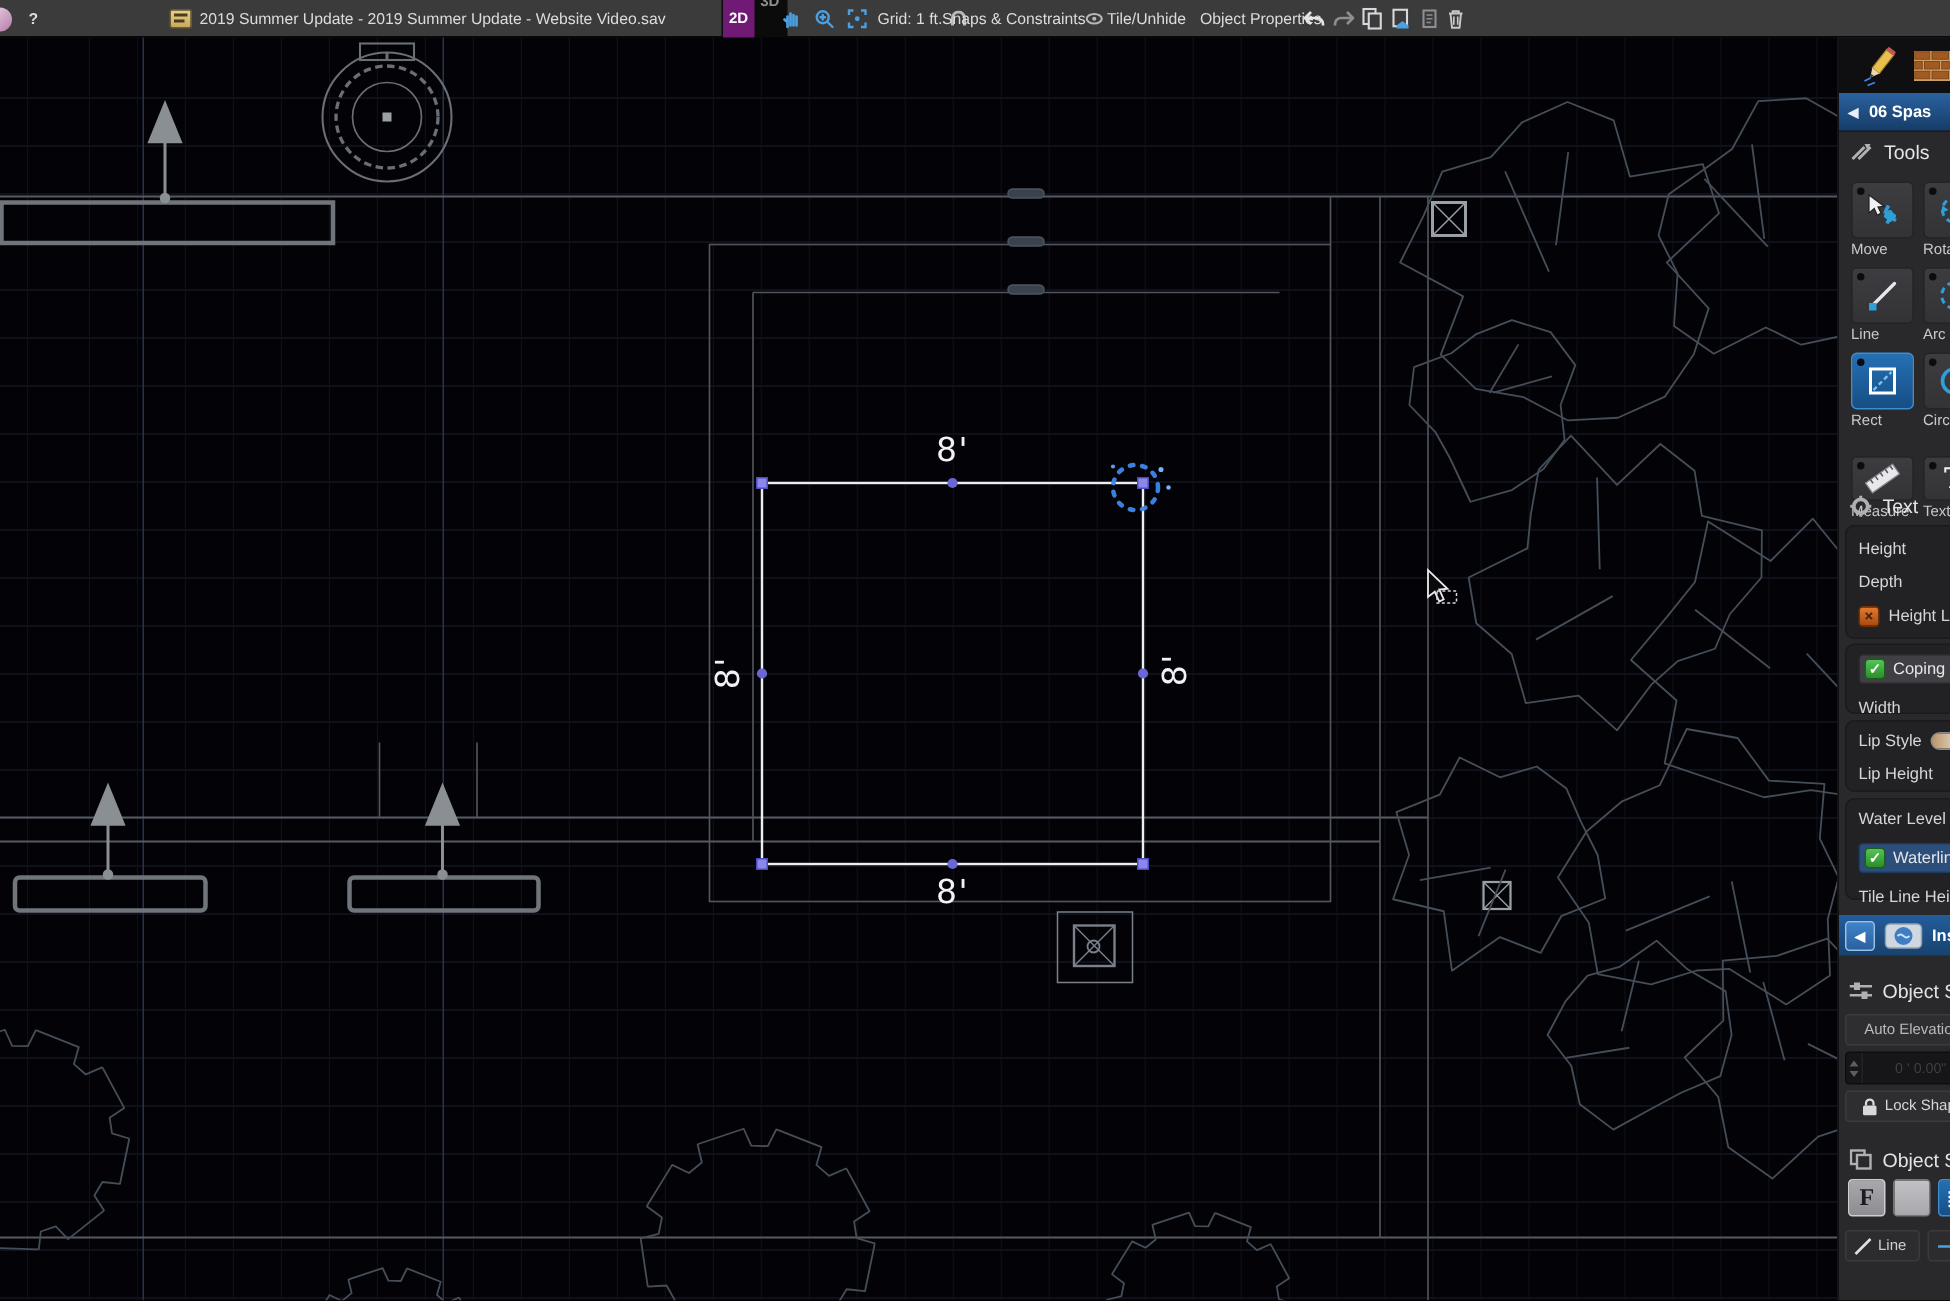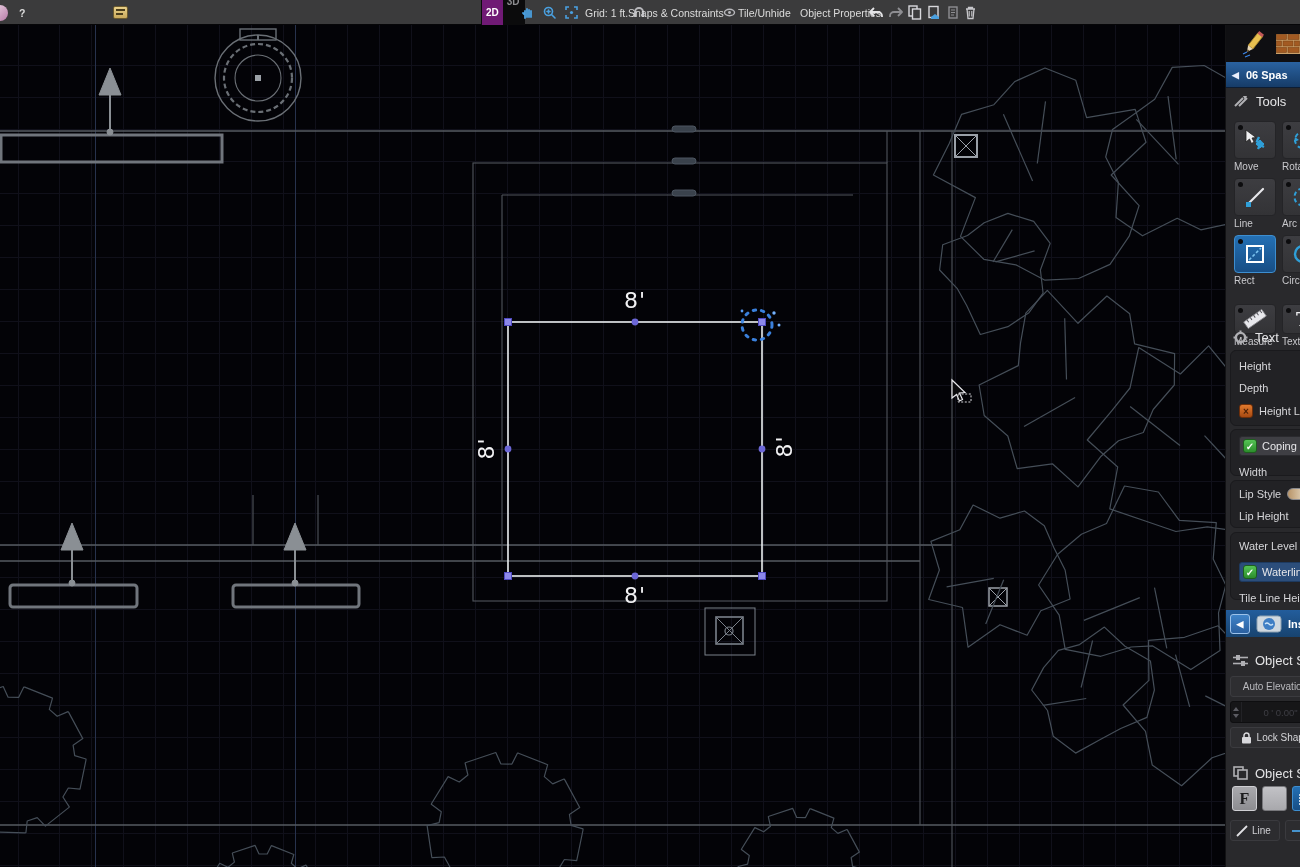--- a/index.html
+++ b/index.html
@@ -72,20 +72,21 @@
 <body>
 
 <div class="topbar">
   <div class="ti" style="left:-5px">
       <span class="pink-blob"></span>
     </div>
   <div class="ti help-q" style="left:19px">?</div>
   <div class="ti" style="left:113px">
       <span class="doc-ico"></span>
     </div>
+  <div class="ti" style="left:133px">2019 Summer Update - 2019 Summer Update - Website Video.sav</div>
 
   <div class="ti" style="left:481px">
     <span class="toggle2d3d">
       <span class="on">2D</span>
       <span class="off">3D</span>
     </span>
   </div>
   <div class="ti" style="left:520px">
     <svg class="tb-svg" width="15" height="15" viewBox="0 0 15 15">
         <path d="M5 13 L5 6 M7 12 L7 4 M9 12 L9 5 M11 12 L11 6 M4 9 L3 8" stroke="#4aa0e0" stroke-width="1.8" fill="none" stroke-linecap="round"></path>

